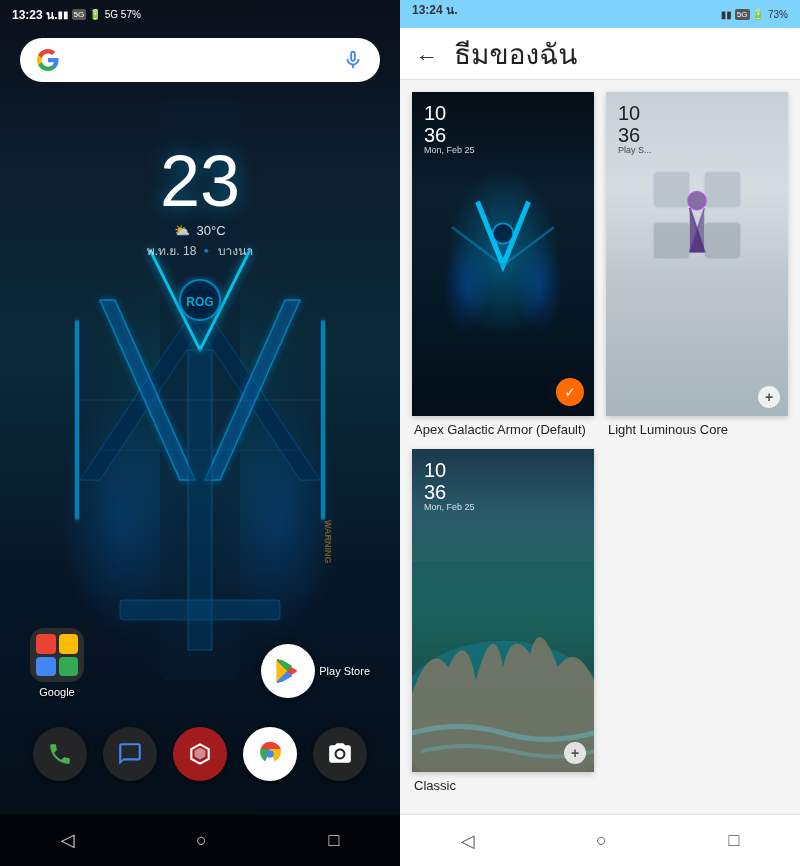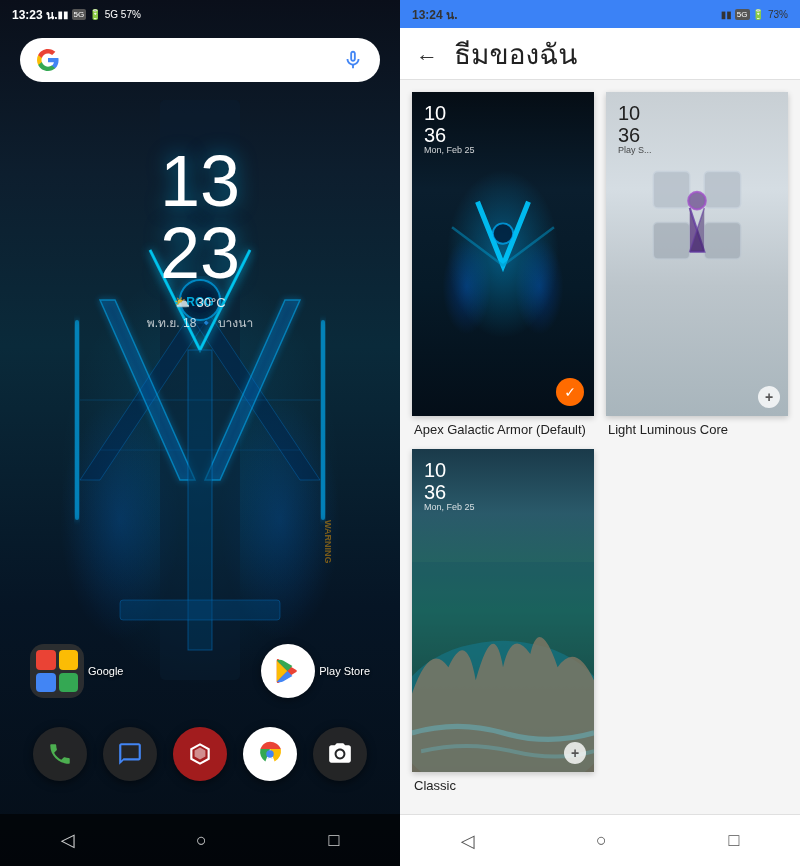--- a/index.html
+++ b/index.html
@@ -131,21 +131,21 @@
       font-size: 12px;
       margin-top: 3px;
     }
 
     
     .app-folder {
       position: absolute;
       bottom: 168px;
       left: 30px;
       display: flex;
-      flex-direction: row;
+      flex-direction: column;
       align-items: center;
       gap: 4px;
       z-index: 10;
     }
 
     .folder-icon {
       width: 54px;
       height: 54px;
       border-radius: 14px;
       background: rgba(50,50,50,0.85);
@@ -248,23 +248,22 @@
       height: 866px;
       background: #f5f5f5;
       display: flex;
       flex-direction: column;
       overflow: hidden;
     }
 
     
     .status-bar-right {
       height: 28px;
-      background: #3b82f6;
-      display: flex;
-      align-items: center;
+      background: #7dd3fc;
+      display: flex;
       justify-content: space-between;
       padding: 0 12px;
       flex-shrink: 0;
     }
 
     .status-time-right {
       color: #333;
       font-size: 12px;
       font-weight: 600;
     }
@@ -509,21 +508,20 @@
       <path d="M5.84 14.09c-.22-.66-.35-1.36-.35-2.09s.13-1.43.35-2.09V7.07H2.18C1.43 8.55 1 10.22 1 12s.43 3.45 1.18 4.93l2.85-2.22.81-.62z" fill="#FBBC05"></path>
       <path d="M12 5.38c1.62 0 3.06.56 4.21 1.64l3.15-3.15C17.45 2.09 14.97 1 12 1 7.7 1 3.99 3.47 2.18 7.07l3.66 2.84c.87-2.6 3.3-4.53 6.16-4.53z" fill="#EA4335"></path>
     </svg>
     <div class="search-flex"></div>
     <svg class="mic-icon" viewBox="0 0 24 24" fill="#4285F4">
       <path d="M12 14c1.66 0 3-1.34 3-3V5c0-1.66-1.34-3-3-3S9 3.34 9 5v6c0 1.66 1.34 3 3 3zm-1-9c0-.55.45-1 1-1s1 .45 1 1v6c0 .55-.45 1-1 1s-1-.45-1-1V5zm6 6c0 2.76-2.24 5-5 5s-5-2.24-5-5H5c0 3.53 2.61 6.43 6 6.92V21h2v-3.08c3.39-.49 6-3.39 6-6.92h-2z"></path>
     </svg>
   </div>
 
   <div class="clock-widget">
-    <div class="clock-hour">13</div>
     <div class="clock-minute">23</div>
     <div class="weather-info">
       <span>⛅</span>
       <span>30°C</span>
     </div>
     <div class="date-info">พ.ท.ย. 18 🔹 บางนา</div>
   </div>
 
   <div class="app-folder">
     <div class="folder-icon">

